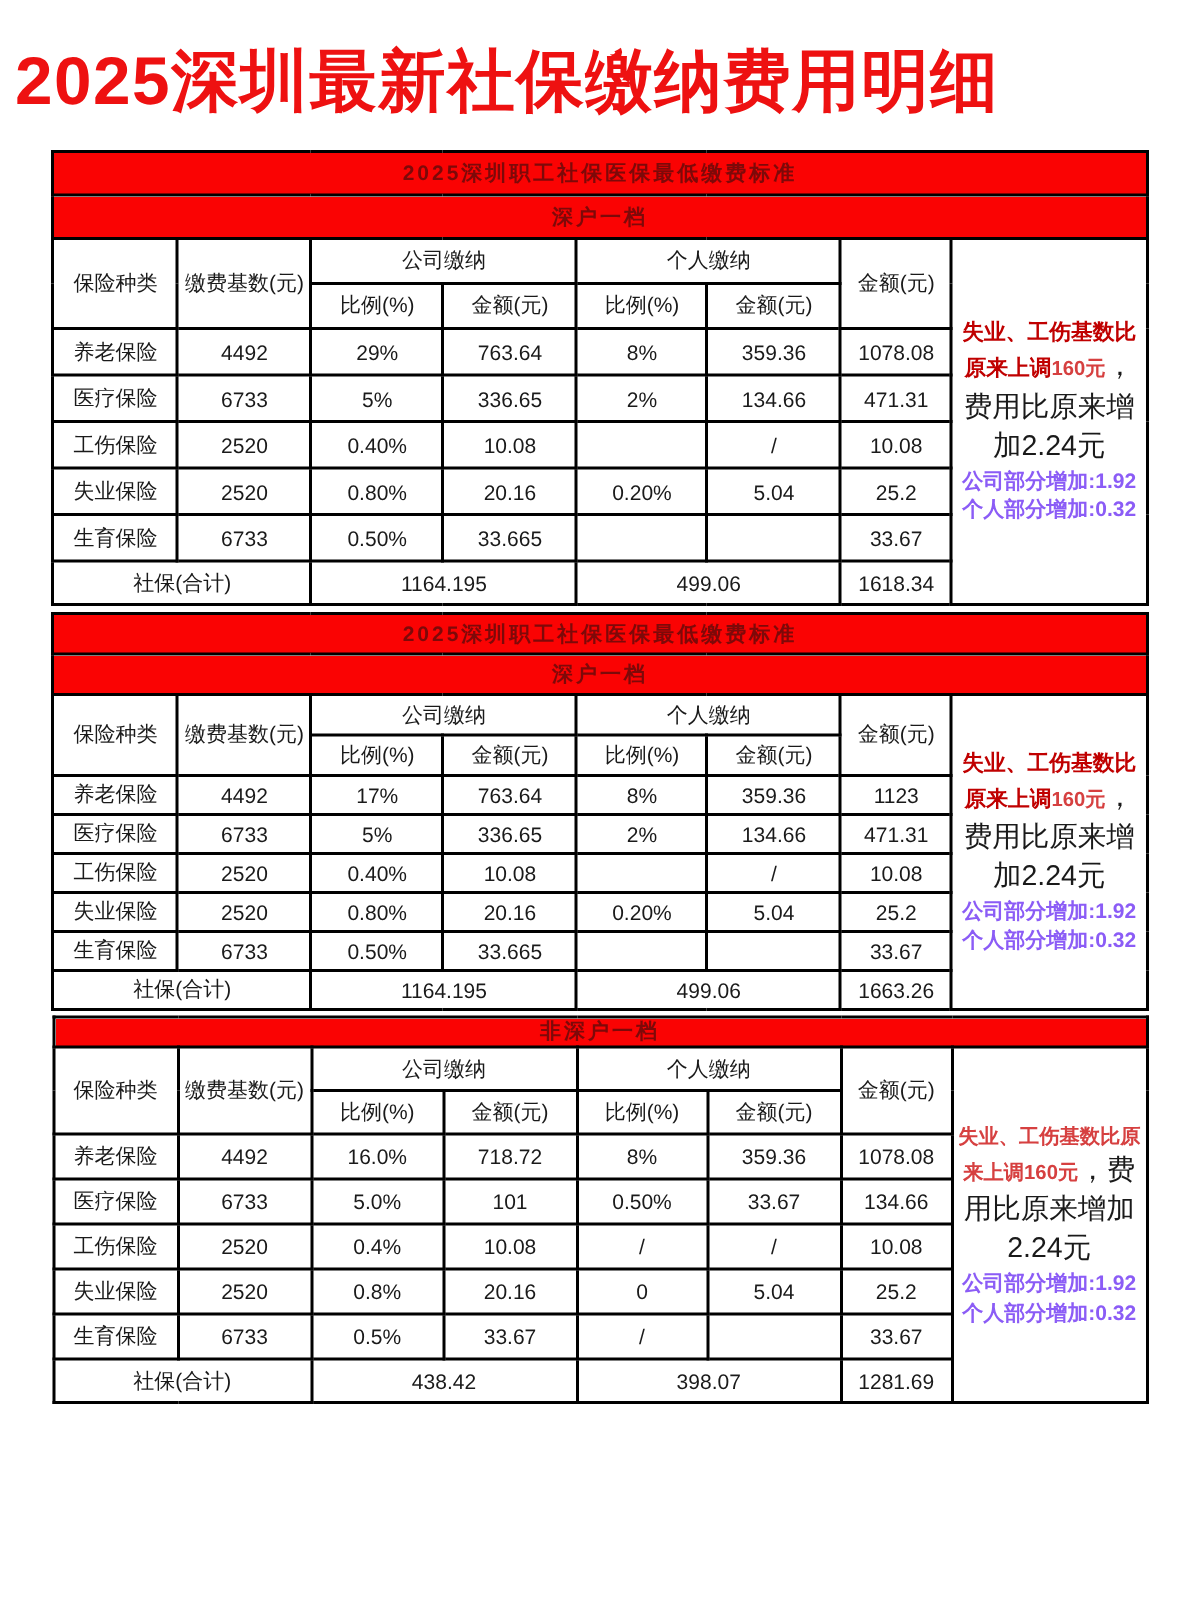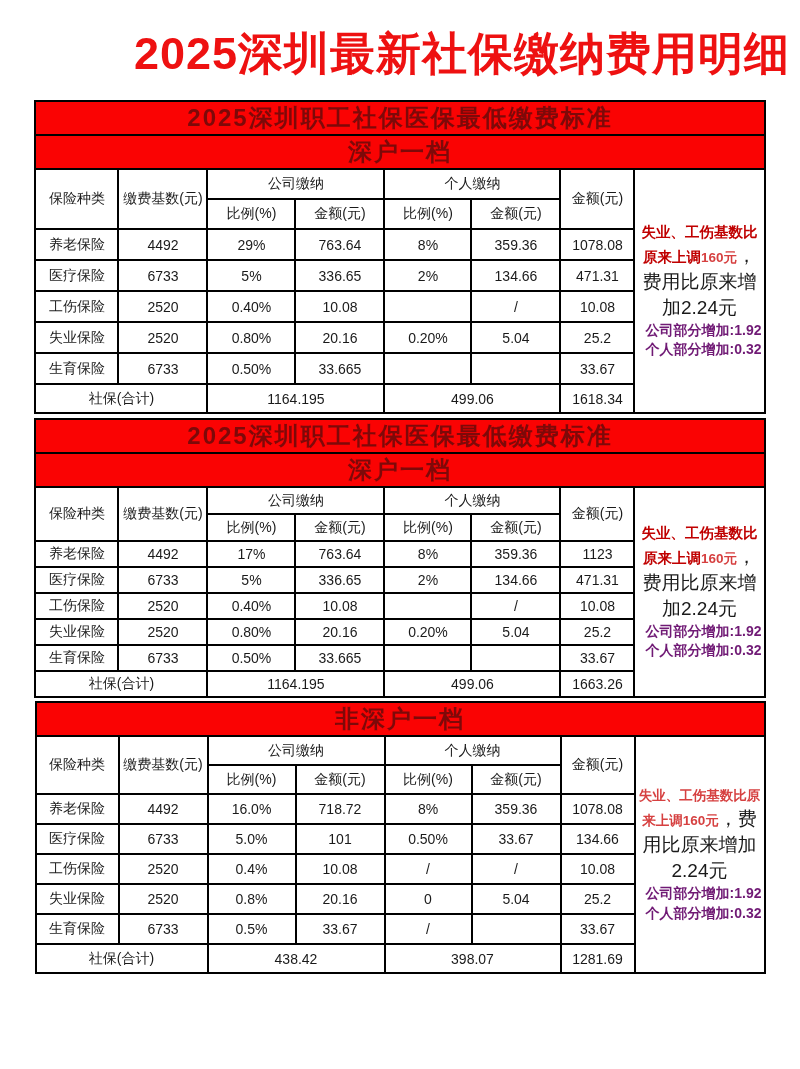--- a/index.html
+++ b/index.html
@@ -7,21 +7,21 @@
   .page {
     position: relative;
     width: 800px;
     height: 1069px;
     background: #ffffff;
     overflow: hidden;
     font-family: "Liberation Sans", "DejaVu Sans", sans-serif;
   }
   .page-title {
     margin: 24px 10px 16px;
-    text-align: right;
+    text-align: left;
     font-size: 45px;
     font-weight: 900;
     letter-spacing: 1px;
     color: var(--title-red, #EE1111);
     white-space: nowrap;
   }
   .sstable {
     border-collapse: collapse;
     table-layout: fixed;
     width: 729px;
@@ -35,21 +35,21 @@
     text-align: center;
     vertical-align: middle;
     padding: 0 2px;
     font-size: 14px;
     overflow: hidden;
   }
   .band td {
     background: var(--band-red, #FA0303);
     color: var(--band-text, #7D0909);
     font-weight: bold;
-    font-size: 24px;
+    font-size: 14px;
     letter-spacing: 2px;
   }
   .hdr { font-size: 14px; }
   .rowname { font-size: 15px; }
   
   .t1 .band td   { height: 29px; }
   .t1 .hrow td   { height: 30px; }
   .t1 .datarow td{ height: 31px; }
   .t1 .totalrow td{ height: 29px; }
   .t2 .band td   { height: 27px; }
@@ -73,23 +73,23 @@
     font-size: 14.5px;
   }
   .seg-red {
     color: var(--note-red, #D64040);
     font-weight: bold;
     font-size: 13.5px;
   }
   .seg-black { color: #1a1a1a; font-size: 19px; }
   .note-bold-line {
     font-weight: bold;
-    color: #701a75;
+    color: #8b5cf6;
     font-size: 14px;
-    text-align: right;
+    text-align: center;
     white-space: nowrap;
   }
 </style>
 </head>
 <body>
 
 <div class="page">
   <h1 class="page-title">2025深圳最新社保缴纳费用明细</h1>
   <div>
     <table class="sstable t1">

